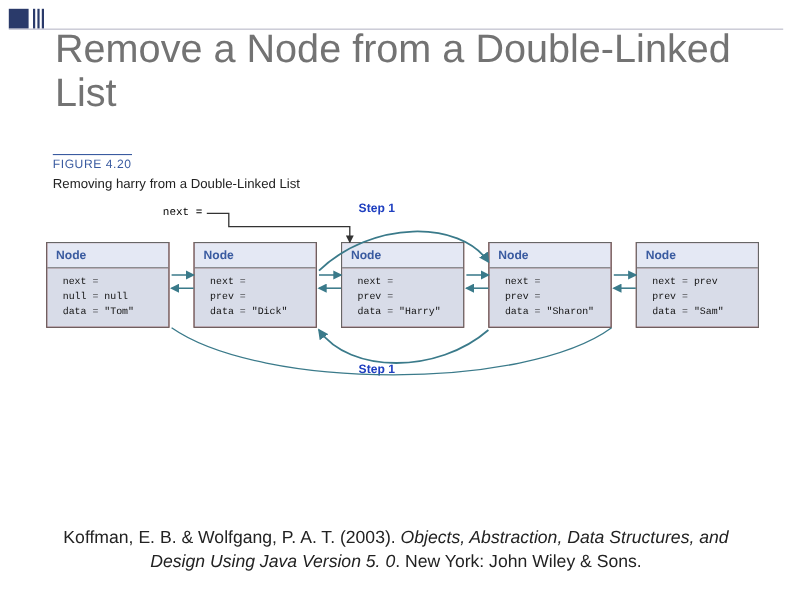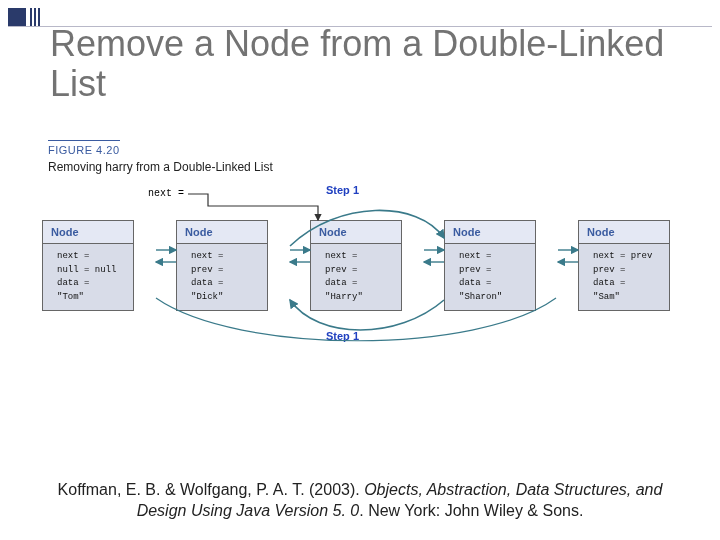--- a/index.html
+++ b/index.html
@@ -9,21 +9,21 @@
   .corner-bars span { width: 2px; height: 18px; background: #2a3a6a; }
   .top-line { position: absolute; top: 26px; left: 8px; right: 8px; height: 1px; background: #b8b8c8; }
   .title { position: absolute; top: 24px; left: 50px; font-size: 36px; font-weight: 400; color: #737373; line-height: 1.1; }
   .fig-label { position: absolute; top: 144px; left: 48px; color: #3a5ba0; font-size: 11px; font-weight: normal; letter-spacing: 0.5px; }
   .fig-rule { position: absolute; top: 140px; left: 48px; width: 72px; height: 1px; background: #3a5ba0; }
   .fig-caption { position: absolute; top: 160px; left: 48px; font-size: 12px; color: #222; }
   .diagram { position: absolute; top: 180px; left: 38px; width: 660px; height: 180px; }
   .harry-label { position: absolute; top: 8px; left: 110px; font-size: 10px; font-family: "Courier New", monospace; }
   .step1 { position: absolute; top: 4px; left: 288px; font-size: 11px; color: #2040c0; font-weight: bold; }
   .step2 { position: absolute; top: 150px; left: 288px; font-size: 11px; color: #2040c0; font-weight: bold; }
-  .node { position: absolute; width: 92px; border: 1px solid #666; background: #7f1d1d; }
+  .node { position: absolute; width: 112px; border: 1px solid #666; background: #7f1d1d; }
   .node-head { background: #e4e8f4; color: #3a5ba0; font-size: 11px; font-weight: bold; padding: 5px 8px; border-bottom: 1px solid #666; }
   .node-body { background: #d8dce8; padding: 6px 14px; font-size: 9px; font-family: "Courier New", monospace; line-height: 1.5; color: #111; }
   .n1 { top: 40px; left: 4px; }
   .n2 { top: 40px; left: 138px; }
   .n3 { top: 40px; left: 272px; }
   .n4 { top: 40px; left: 406px; }
   .n5 { top: 40px; left: 540px; }
   svg.conn { position: absolute; top: 0; left: 0; width: 660px; height: 180px; pointer-events: none; }
   .citation { position: absolute; bottom: 18px; left: 50px; right: 50px; font-size: 16px; color: #222; text-align: center; line-height: 1.3; }
   .citation i { font-style: italic; }

